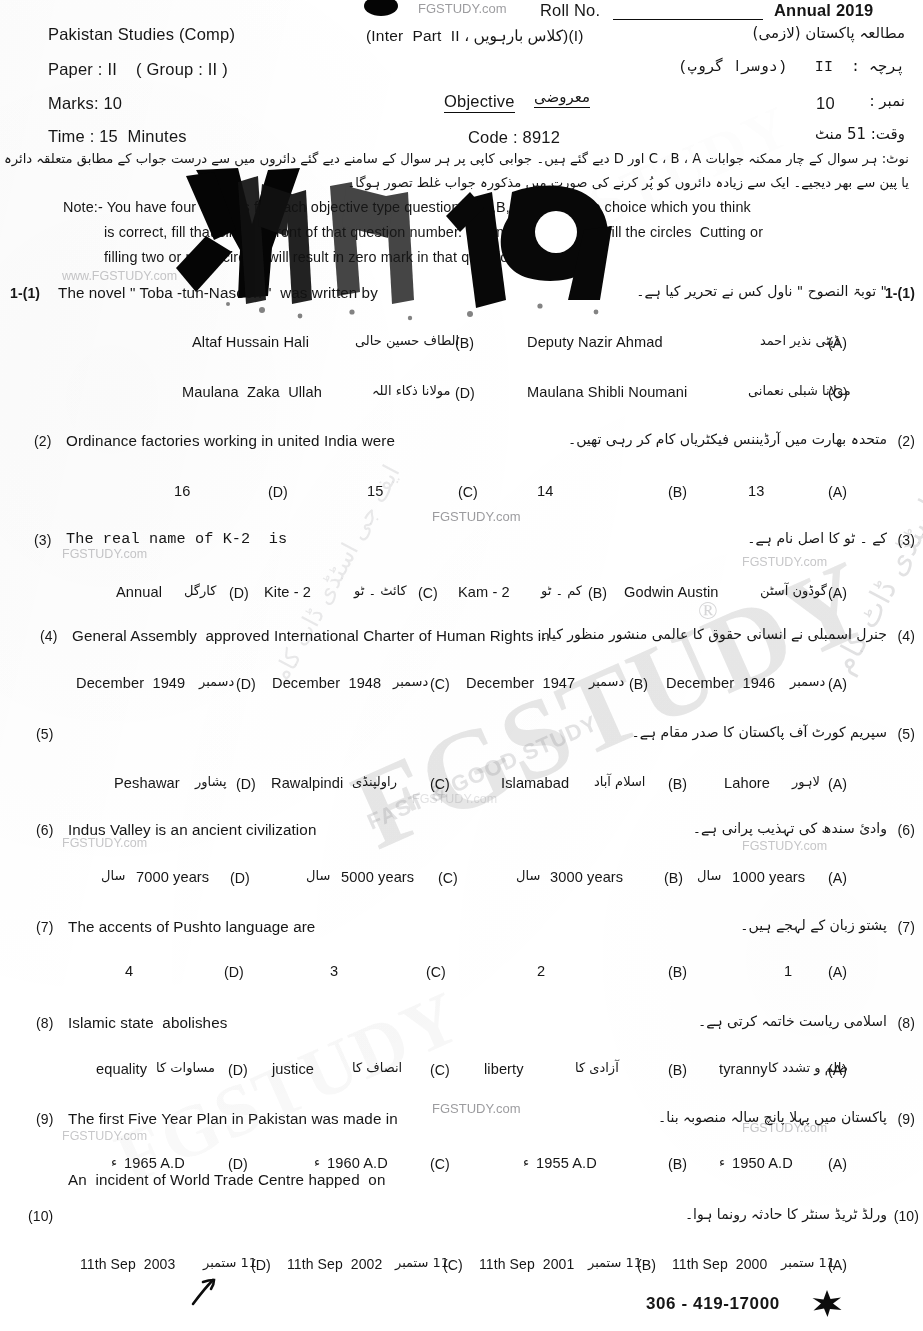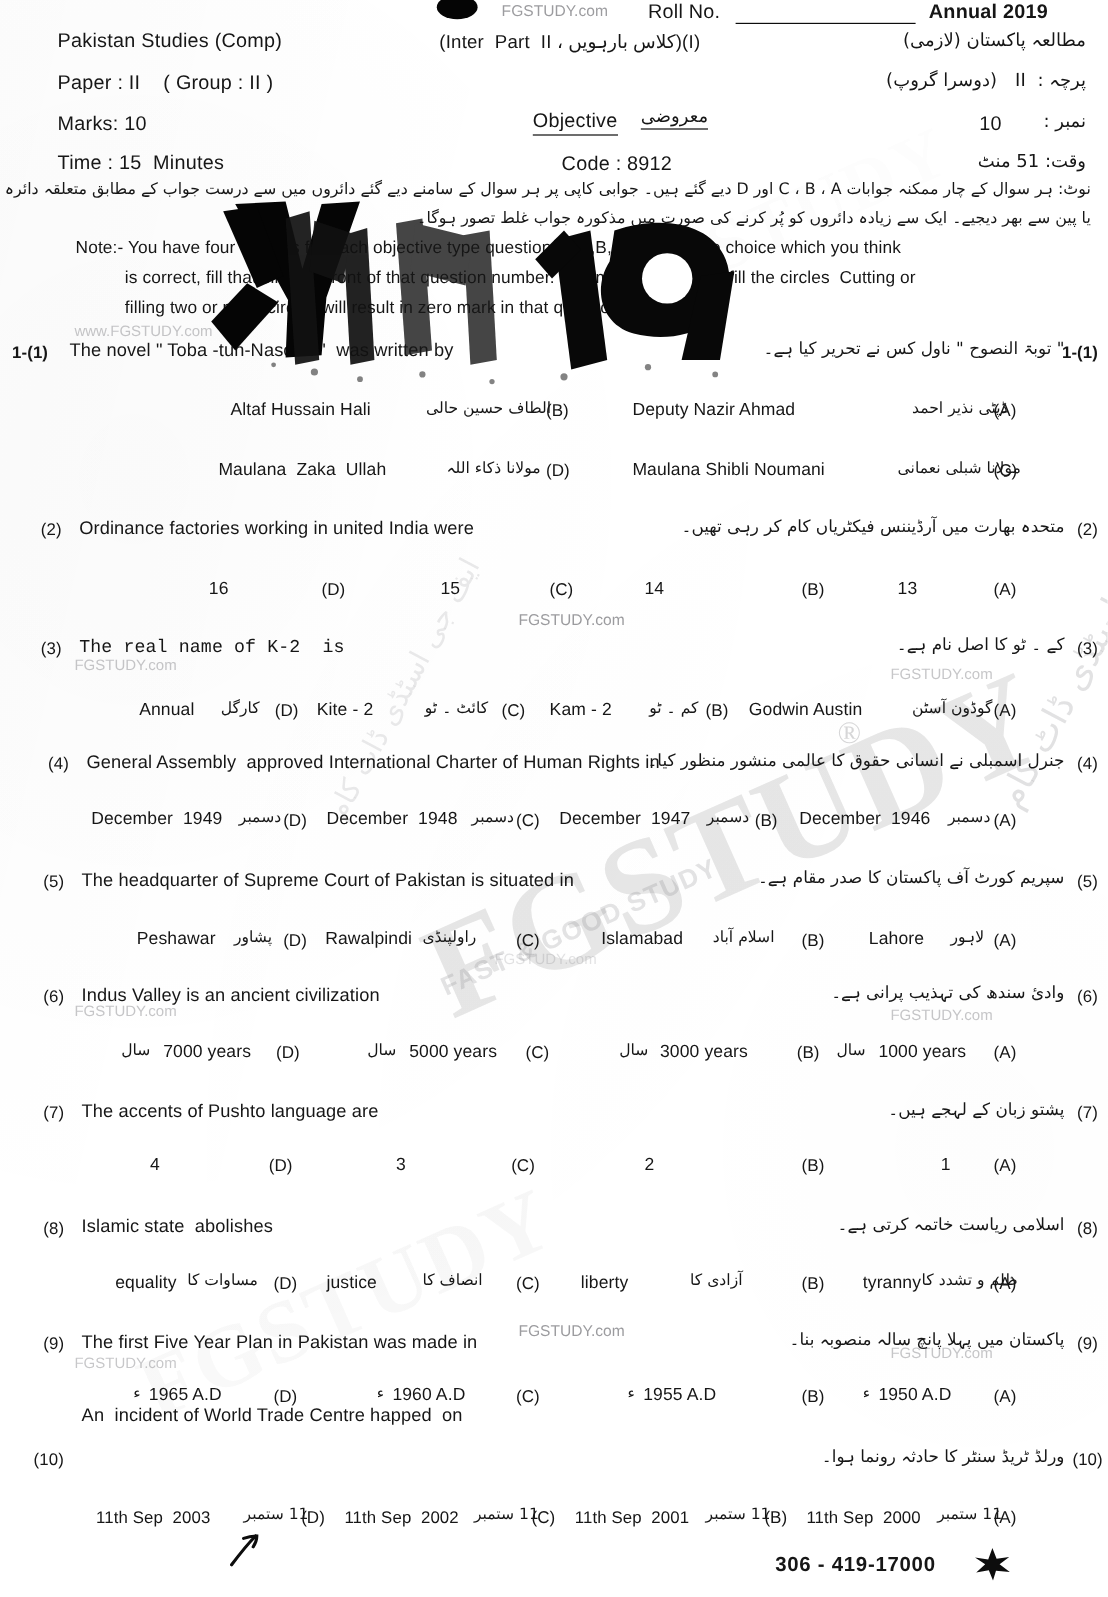--- a/index.html
+++ b/index.html
@@ -155,21 +155,21 @@
 
     <div class="txt hdr" style="left:540px; top:2px;">Roll No.</div>
     <div class="rollno-line" style="left:613px; top:19px; width:150px;"></div>
     <div class="txt hdr hdr-b" style="left:774px; top:2px;">Annual 2019</div>
 
     <div class="txt hdr" style="left:48px; top:26px;">Pakistan Studies (Comp)</div>
     <div class="txt hdr urdu urdu-hdr" style="right:18px; top:26px;">مطالعہ پاکستان (لازمی)</div>
     <div class="txt hdr" style="left:366px; top:28px; font-size:15.5px;">(Inter  Part  II ، کلاس بارہویں)(I)</div>
 
     <div class="txt hdr" style="left:48px; top:61px;">Paper : II    ( Group : II )</div>
-    <div class="txt hdr urdu urdu-hdr" style="right:18px; top:60px;">پرچہ :  II   (دوسرا گروپ)</div>
+    <div class="txt hdr urdu urdu-hdr" style="right:18px; top:60px;font-family:Liberation Mono, monospace;">پرچہ :  II   (دوسرا گروپ)</div>
 
     <div class="txt hdr" style="left:48px; top:95px;">Marks: 10</div>
     <div class="txt hdr" style="left:816px; top:95px;">10</div>
     <div class="txt hdr urdu urdu-hdr" style="right:18px; top:94px;">نمبر :</div>
 
     <div class="txt hdr u-line" style="left:444px; top:93px;">Objective</div>
     <div class="txt hdr urdu u-line" style="left:534px; top:90px; font-size:15px;">معروضی</div>
 
     <div class="txt hdr" style="left:48px; top:128px;">Time : 15  Minutes</div>
     <div class="txt hdr" style="left:468px; top:129px;">Code : 8912</div>
@@ -253,21 +253,20 @@
 
     <div class="txt optlbl" style="left:430px; top:677px;">(C)</div>
     <div class="txt urdu urdu-opt" style="left:393px; top:675px;">دسمبر</div>
     <div class="txt opt" style="left:272px; top:676px;">December  1948</div>
 
     <div class="txt optlbl" style="left:236px; top:677px;">(D)</div>
     <div class="txt urdu urdu-opt" style="left:199px; top:675px;">دسمبر</div>
     <div class="txt opt" style="left:76px; top:676px;">December  1949</div>
 
     <div class="txt qtext" style="left:36px; top:727px; font-size:14px;">(5)</div>
-    <div class="txt qtext" style="left:68px; top:726px;">The headquarter of Supreme Court of Pakistan is situated in</div>
     <div class="txt urdu urdu-q" style="right:36px; top:725px;">سپریم کورٹ آف پاکستان کا صدر مقام ہے۔</div>
     <div class="txt qtext" style="right:8px; top:727px; font-size:14px;">(5)</div>
 
     <div class="txt optlbl" style="left:828px; top:777px;">(A)</div>
     <div class="txt urdu urdu-opt" style="left:792px; top:775px;">لاہور</div>
     <div class="txt opt" style="left:724px; top:776px;">Lahore</div>
 
     <div class="txt optlbl" style="left:668px; top:777px;">(B)</div>
     <div class="txt urdu urdu-opt" style="left:594px; top:775px;">اسلام آباد</div>
     <div class="txt opt" style="left:501px; top:776px;">Islamabad</div>

